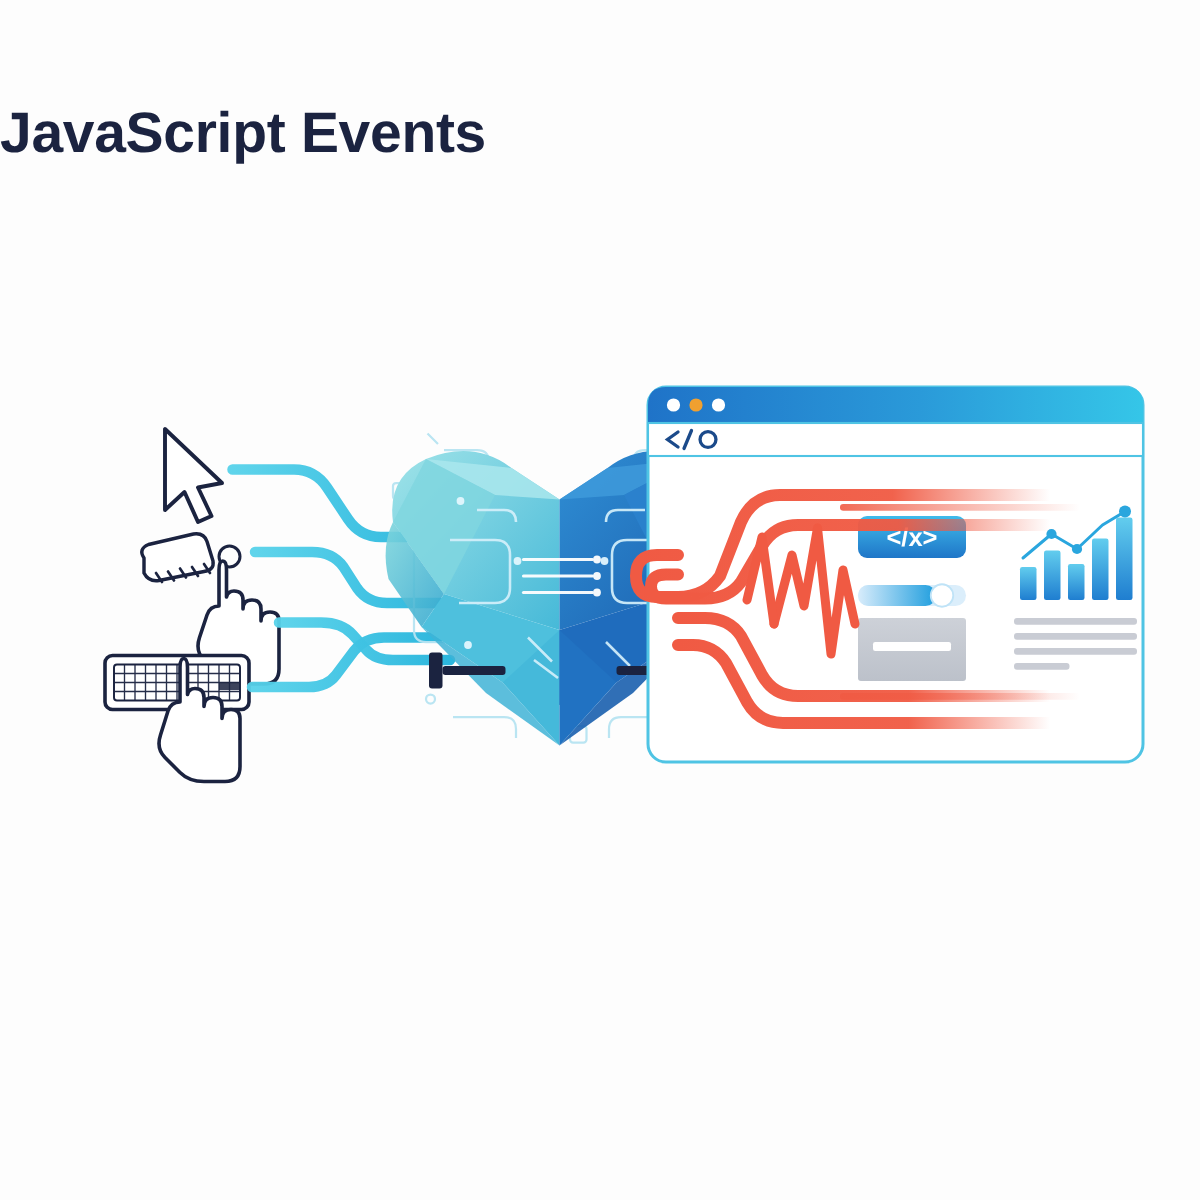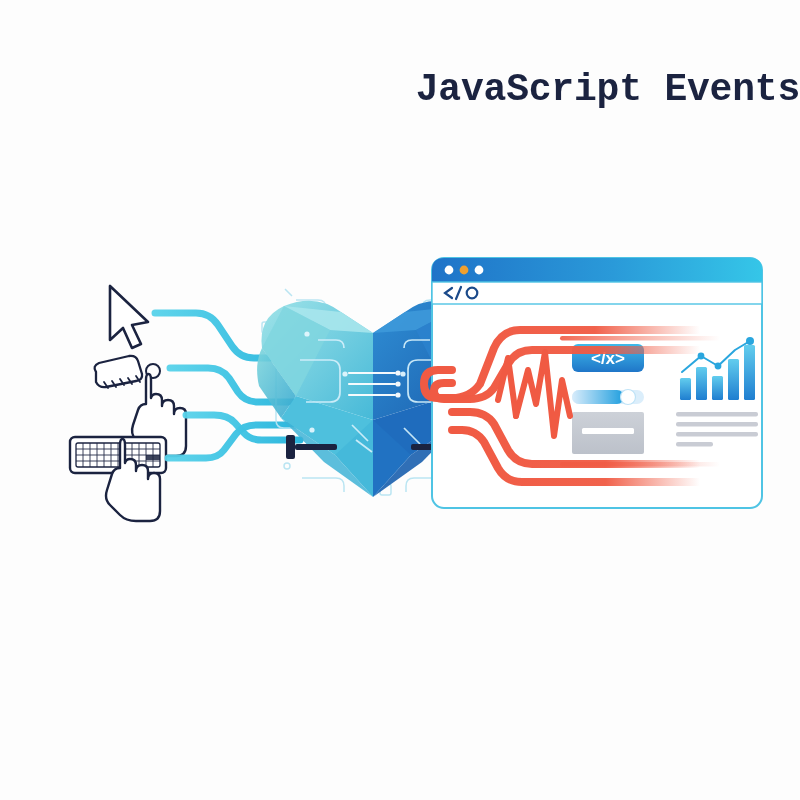--- a/index.html
+++ b/index.html
@@ -12,26 +12,26 @@
   }
   #stage {
     position: relative;
     width: 800px; height: 800px;
     background: #fdfdfd;
   }
   #page-title {
     position: absolute;
     left: 0; top: 68px;
     width: 800px;
-    text-align: right;
+    text-align: left;
     font-size: 38px;
     font-weight: 700;
     letter-spacing: -0.2px;
     color: #1b2340;
-    font-family: Liberation Mono, monospace;
+    font-family: Liberation Sans, sans-serif;
   }
   #illustration {
     position: absolute;
     left: 0; top: 0;
     width: 800px; height: 800px;
   }
   svg { display: block; }
 </style>
 </head>
 <body>

